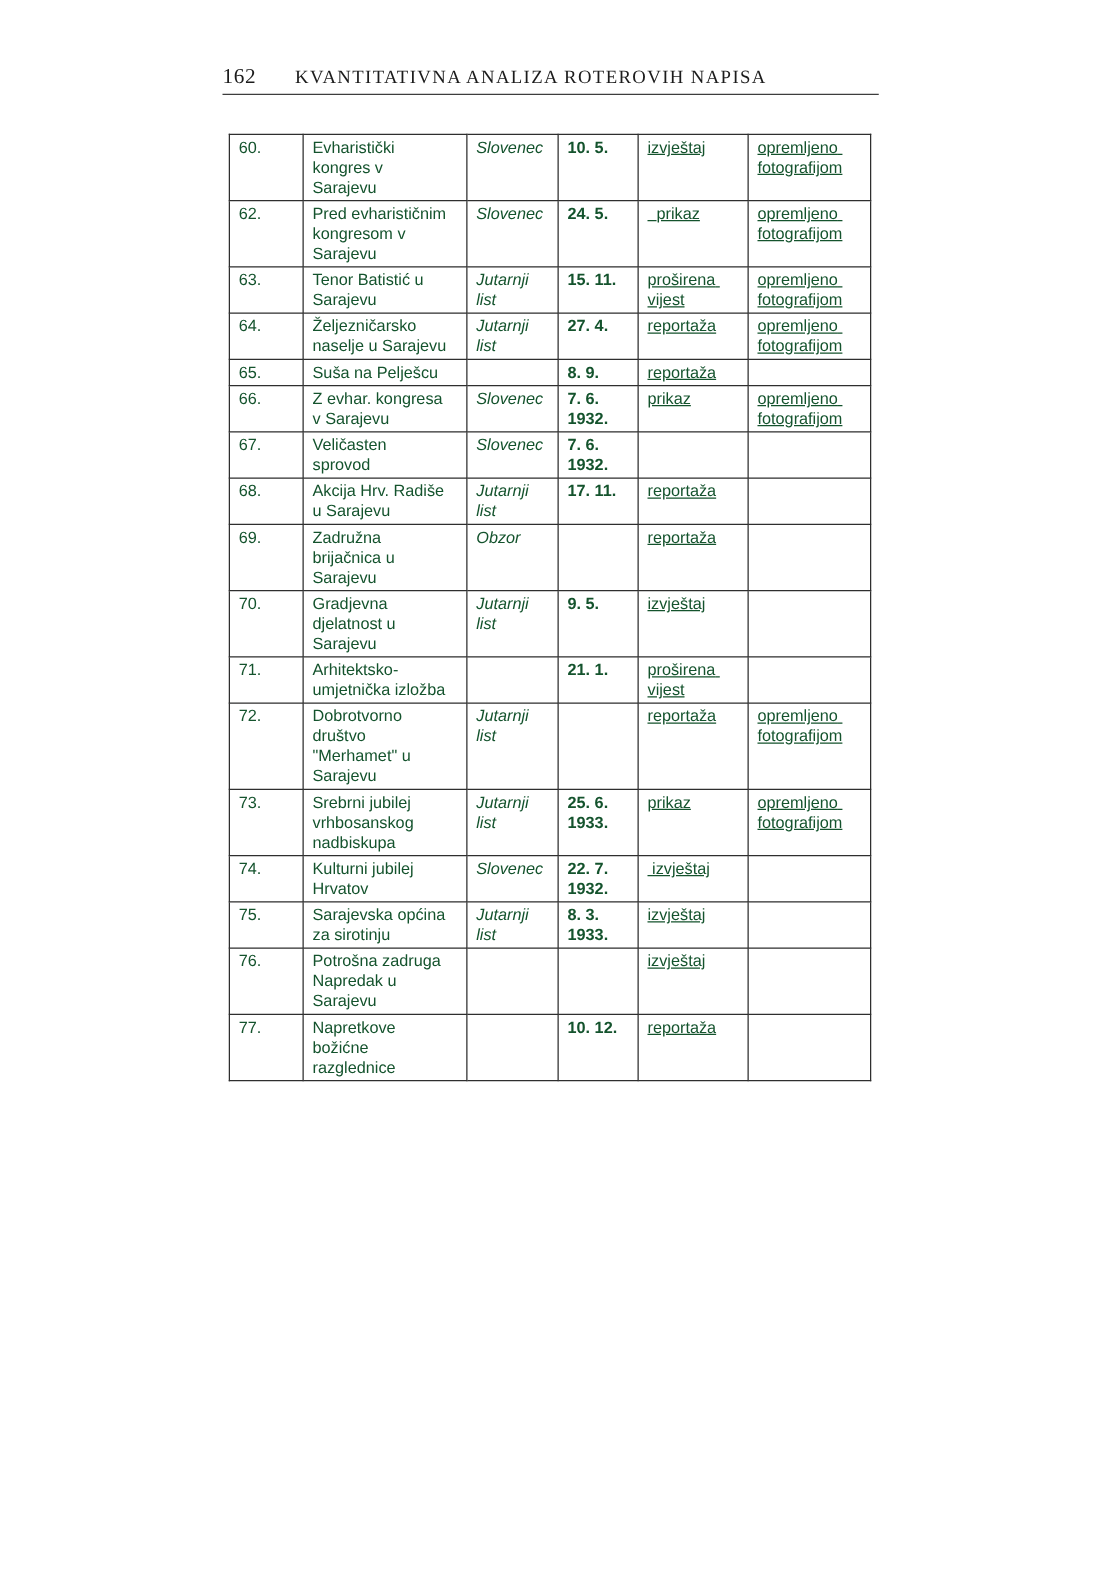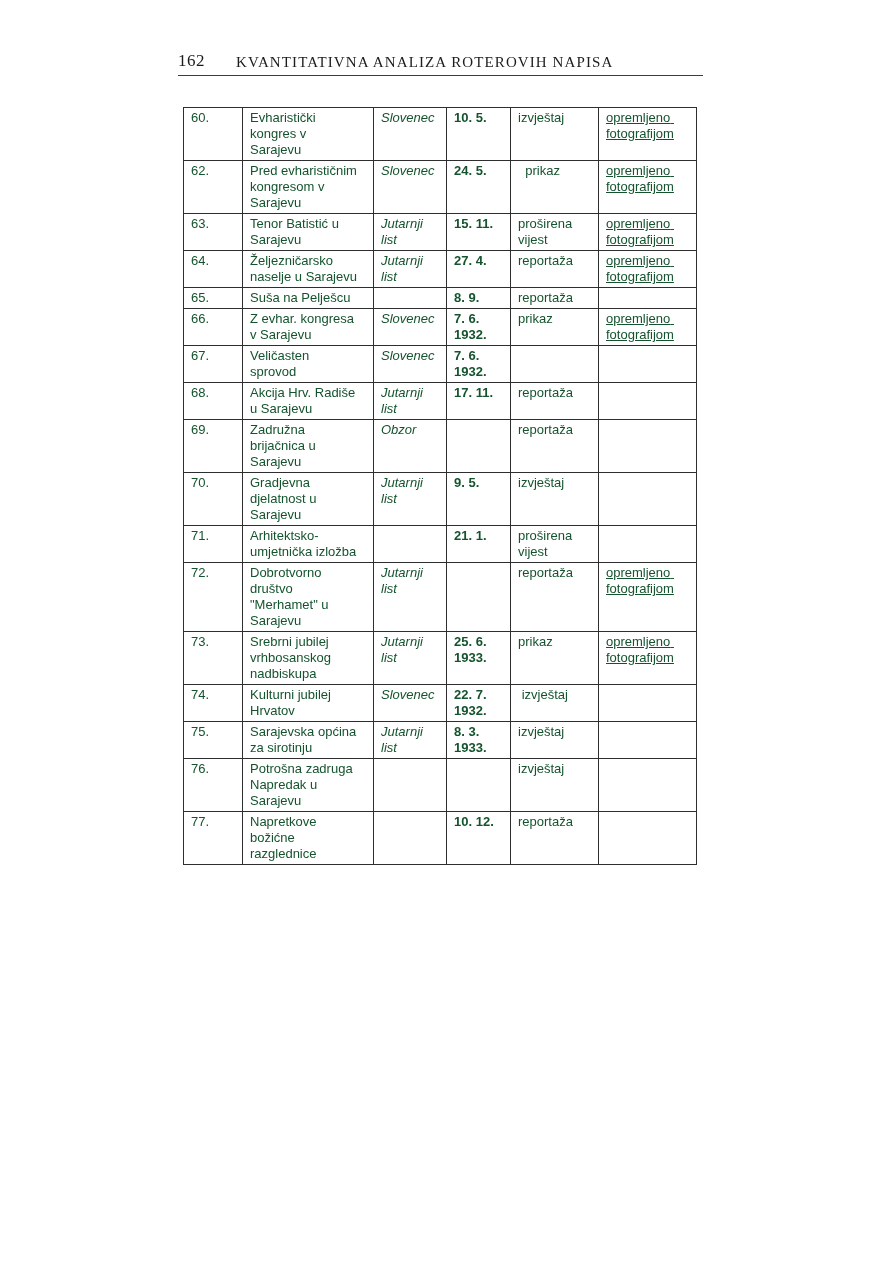--- a/index.html
+++ b/index.html
@@ -52,21 +52,21 @@
   .doc-table td {
     border: 1px solid #2e2e2e;
     vertical-align: top;
     padding: 2px 8px 2px 7px;
     white-space: pre-wrap;
     overflow: hidden;
   }
   .doc-table td.cell-title   { padding-right: 15px; }
   .doc-table td.cell-pub     { font-style: italic; padding-right: 6px; }
   .doc-table td.cell-date    { padding-right: 5px; font-weight: bold; }
-  .doc-table td.cell-genre   { padding-right: 6px; }
+  .doc-table td.cell-genre   { padding-right: 6px; text-decoration: underline; }
   .doc-table td.cell-note    { padding-right: 6px; text-decoration: underline; }
 </style>
 </head>
 <body>
 
 <div class="page-header">
   <span class="page-number">162</span>
   <span class="running-title">KVANTITATIVNA ANALIZA ROTEROVIH NAPISA</span>
 </div>
 

